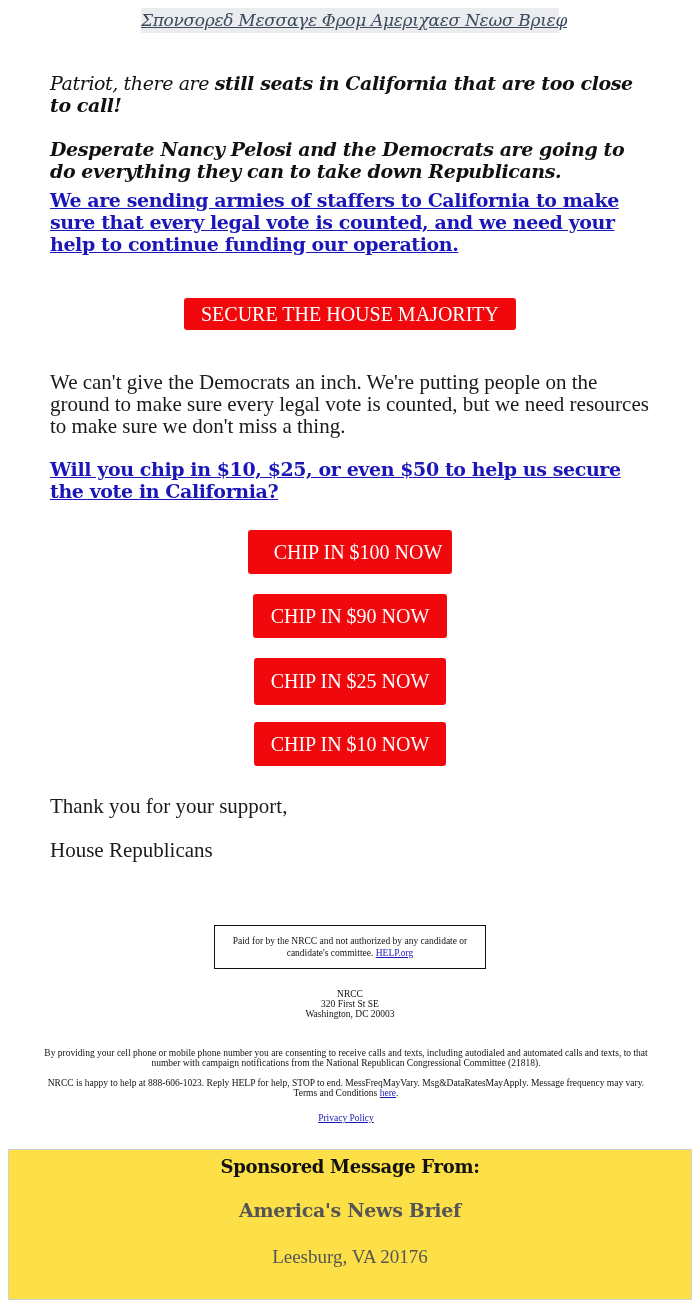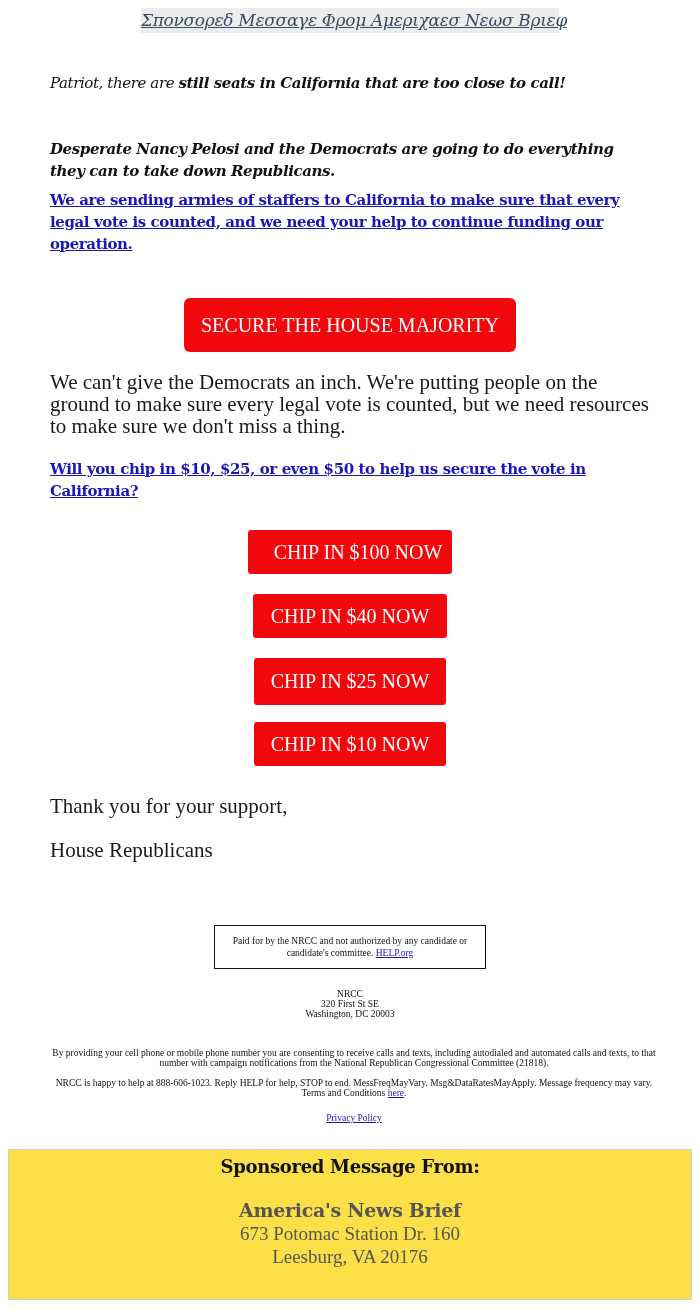--- a/index.html
+++ b/index.html
@@ -10,21 +10,21 @@
       position: absolute; top: 8px; left: 141px; width: 418px; height: 25px;
       background: #eaecee; text-align: center;
     }
     .header-banner a {
       font-family: "DejaVu Serif", serif; font-style: italic; font-size: 17px;
       color: #3c4a5e; text-decoration: underline; line-height: 25px; white-space: nowrap;
       letter-spacing: -0.3px;
     }
 
     .content { position: absolute; left: 50px; width: 600px; }
-    .p-lg { font-size: 15px; line-height: 22px; letter-spacing: -0.4px; }
+    .p-lg { font-size: 19px; line-height: 22px; letter-spacing: -0.4px; }
     .italic { font-style: italic; }
     .bold { font-weight: bold; }
     .link-blue { color: #1a16b8; text-decoration: underline; font-weight: bold; }
     .p-plain { font-family: "Liberation Serif", serif; font-size: 21px; line-height: 22px; color: #1a1a1a; }
 
     .btn {
       position: absolute; background: #f0080d; color: #ffffff; border-radius: 3px;
       font-family: "Liberation Serif", serif; font-size: 20px; text-align: center;
       display: flex; align-items: center; justify-content: center; white-space: nowrap;
       cursor: pointer;
@@ -34,21 +34,21 @@
 
     .paid-box {
       position: absolute; left: 214px; top: 925px; width: 272px; height: 44px;
       border: 1px solid #111; text-align: center; font-size: 9.5px; line-height: 12px;
       padding-top: 9px; font-family: "Liberation Serif", serif; color: #111;
     }
     .small-link { color: #1a16b8; text-decoration: underline; }
 
     .addr { position: absolute; left: 0; width: 700px; text-align: center; font-family: "Liberation Serif", serif; font-size: 9.5px; line-height: 10px; color: #111; }
 
-    .fine { position: absolute; left: 52px; width: 604px; text-align: center; font-family: "Liberation Serif", serif; font-size: 9.5px; line-height: 10px; color: #111; }
+    .fine { position: absolute; left: 44px; width: 604px; text-align: center; font-family: "Liberation Serif", serif; font-size: 9.5px; line-height: 10px; color: #111; }
 
     .sponsor-box {
       position: absolute; left: 8px; top: 1149px; width: 684px; height: 151px;
       background: #fde047; border: 1px solid #cfcfcf; text-align: center;
     }
     .sp-title { position: absolute; left: 0; width: 100%; top: 6px; font-weight: bold; font-size: 18px; color: #111; font-family: "DejaVu Serif", serif; letter-spacing: -0.3px; }
     .sp-name { position: absolute; left: 0; width: 100%; top: 49px; font-weight: bold; font-size: 19px; color: #555; font-family: "DejaVu Serif", serif; letter-spacing: -0.3px; }
     .sp-addr1 { position: absolute; left: 0; width: 100%; top: 73px; font-size: 19px; color: #555; font-family: "Liberation Serif", serif; }
     .sp-addr2 { position: absolute; left: 0; width: 100%; top: 96px; font-size: 19px; color: #555; font-family: "Liberation Serif", serif; }
     .sp-unsub { position: absolute; left: 0; width: 100%; top: 118px; font-size: 13px; font-weight: bold; color: #111; font-family: "Liberation Sans", sans-serif; }
@@ -63,30 +63,30 @@
 <div class="content p-lg italic" style="top:72px;">
   <span>Patriot, there are </span><span class="bold">still seats in California that are too close to call!</span>
 </div>
 
 <div class="content p-lg italic bold" style="top:138px;">Desperate Nancy Pelosi and the Democrats are going to do everything they can to take down Republicans.</div>
 
 <div class="content p-lg" style="top:189px;">
   <a class="link-blue">We are sending armies of staffers to California to make sure that every legal vote is counted, and we need your help to continue funding our operation.</a>
 </div>
 
-<div class="btn" style="left:184px; top:298px; width:332px; height:54px;border-radius:6px;">SECURE THE HOUSE MAJORITY</div>
+<div class="btn" style="left:184px; top:298px; width:332px; height:32px;">SECURE THE HOUSE MAJORITY</div>
 
 <div class="content p-plain" style="top:371px;">We can't give the Democrats an inch. We're putting people on the ground to make sure every legal vote is counted, but we need resources to make sure we don't miss a thing.</div>
 
 <div class="content p-lg" style="top:458px;">
   <a class="link-blue">Will you chip in $10, $25, or even $50 to help us secure the vote in California?</a>
 </div>
 
 <div class="btn" style="left:248px; top:530px; width:204px; height:44px;padding-left:16px;">CHIP IN $100 NOW</div>
-<div class="btn" style="left:253px; top:594px; width:194px; height:44px;">CHIP IN $40 NOW</div>
+<div class="btn" style="left:253px; top:594px; width:194px; height:44px;">CHIP IN $90 NOW</div>
 <div class="btn" style="left:254px; top:658px; width:192px; height:47px;">CHIP IN $25 NOW</div>
 <div class="btn" style="left:254px; top:722px; width:192px; height:44px;">CHIP IN $10 NOW</div>
 
 <div class="sign" style="top:794px;">Thank you for your support,</div>
 <div class="sign" style="top:838px;">House Republicans</div>
 
 <div class="paid-box">
   <span>Paid for by the NRCC and not authorized by any candidate or candidate's committee. </span><a class="small-link">HELP.org</a>
 </div>
 
@@ -98,15 +98,14 @@
 <div class="fine" style="top:1078px;">
   <span>NRCC is happy to help at 888-606-1023. Reply HELP for help, STOP to end. MessFreqMayVary. Msg&amp;DataRatesMayApply. Message frequency may vary. Terms and Conditions </span><a class="small-link">here</a><span>.</span>
 </div>
 <div class="fine" style="top:1113px;">
   <a class="small-link">Privacy Policy</a>
 </div>
 
 <div class="sponsor-box">
   <div class="sp-title">Sponsored Message From:</div>
   <div class="sp-name">America's News Brief</div>
-  <div class="sp-addr1">673 Potomac Station Dr. 160</div>
   <div class="sp-addr2">Leesburg, VA 20176</div>
 </div>
 
 </body></html>

